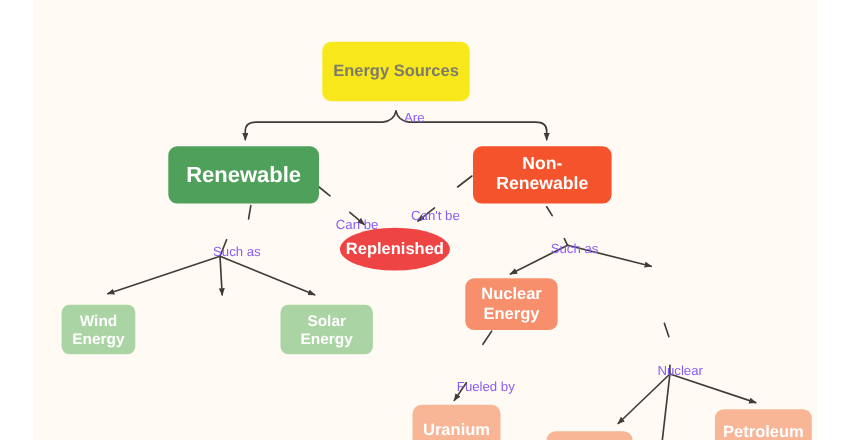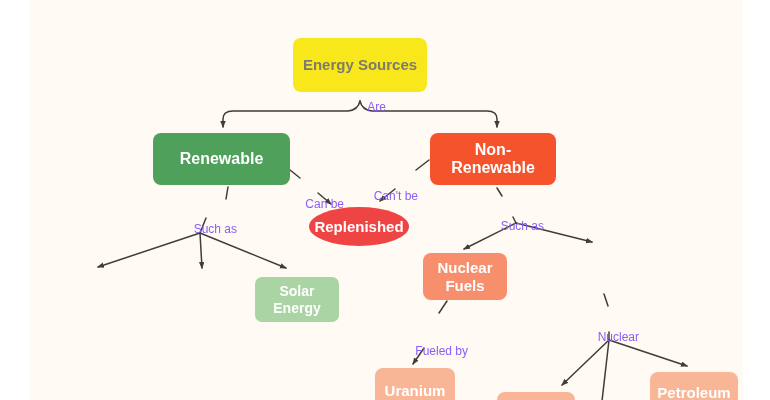--- a/index.html
+++ b/index.html
@@ -15,21 +15,21 @@
     line-height:1.15;box-sizing:border-box;padding:2px 4px;
   }
   .node.small{border-radius:7px;font-size:14px;}
   .ellipse{border-radius:50%;}
   .edge-label{
     position:absolute;text-align:right;font-size:12px;color:#8b5cf6;
     font-weight:400;white-space:nowrap;margin-top:18px;
   }
   
   #n-energy{left:293px;top:18px;width:134px;height:54px;font-size:15px;margin-top:20px;}
-  #n-renewable{left:153px;top:133px;width:137px;height:52px;font-size:16px;}
+  #n-renewable{left:153px;top:133px;width:137px;height:52px;font-size:20px;}
   #n-nonrenewable{left:430px;top:133px;width:126px;height:52px;font-size:16px;}
   #n-replenished{left:309px;top:207px;width:100px;height:39px;font-size:15px;}
   #n-wind{left:56px;top:277px;width:67px;height:45px;}
   #n-hydro{left:155px;top:277px;width:68px;height:45px;}
   #n-solar{left:255px;top:277px;width:84px;height:45px;}
   #n-nuclear{left:423px;top:253px;width:84px;height:47px;font-size:15px;}
   #n-fossil{left:565px;top:245px;width:77px;height:47px;font-size:15px;}
   #n-uranium{left:375px;top:368px;width:80px;height:46px;font-size:15px;}
   #n-fuel3{left:497px;top:392px;width:78px;height:40px;font-size:15px;}
   #n-petroleum{left:650px;top:372px;width:88px;height:42px;font-size:15px;}
@@ -90,25 +90,26 @@
   </svg>
 
   <div id="n-energy" class="node" style="background-color: rgb(248, 231, 26); color: rgb(125, 123, 107);">Energy Sources</div>
 
   <div id="n-renewable" class="node" style="background-color: rgb(79, 160, 91); color: rgb(255, 255, 255);">Renewable</div>
 
   <div id="n-nonrenewable" class="node" style="background-color: rgb(244, 83, 43); color: rgb(255, 255, 255);">Non-Renewable</div>
 
   <div id="n-replenished" class="node ellipse" style="background-color: #ef4444; color: rgb(255, 255, 255);">Replenished</div>
 
+  <div id="n-wind" class="node small" style="background-color: rgb(170, 212, 163); color: rgb(255, 255, 255);">Wind Energy</div>
 
 
   <div id="n-solar" class="node small" style="background-color: rgb(170, 212, 163); color: rgb(255, 255, 255);">Solar Energy</div>
 
-  <div id="n-nuclear" class="node" style="background-color: rgb(247, 143, 108); color: rgb(255, 255, 255);">Nuclear Fuels</div>
+  <div id="n-nuclear" class="node" style="background-color: rgb(247, 143, 108); color: rgb(255, 255, 255);">Nuclear Energy</div>
 
 
   <div id="n-uranium" class="node" style="background-color: rgb(248, 182, 151); color: rgb(255, 255, 255);">Uranium</div>
 
   <div id="n-fuel3" class="node" style="background-color: rgb(248, 182, 151); color: rgb(255, 255, 255);"></div>
 
   <div id="n-petroleum" class="node" style="background-color: rgb(248, 182, 151); color: rgb(255, 255, 255);">Petroleum</div>
 
   <div id="l-are" class="edge-label">Are</div>
   <div id="l-canbe" class="edge-label">Can be</div>

